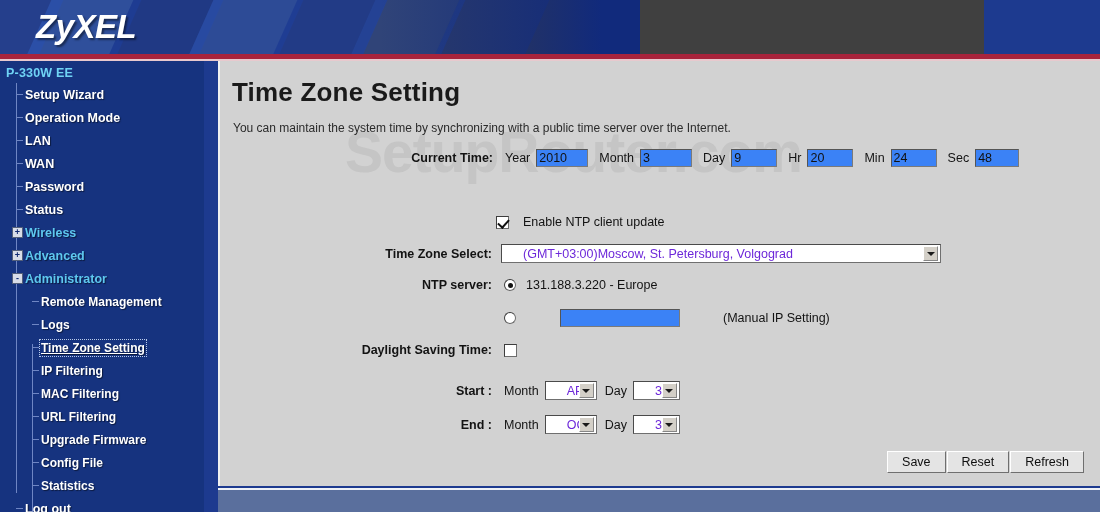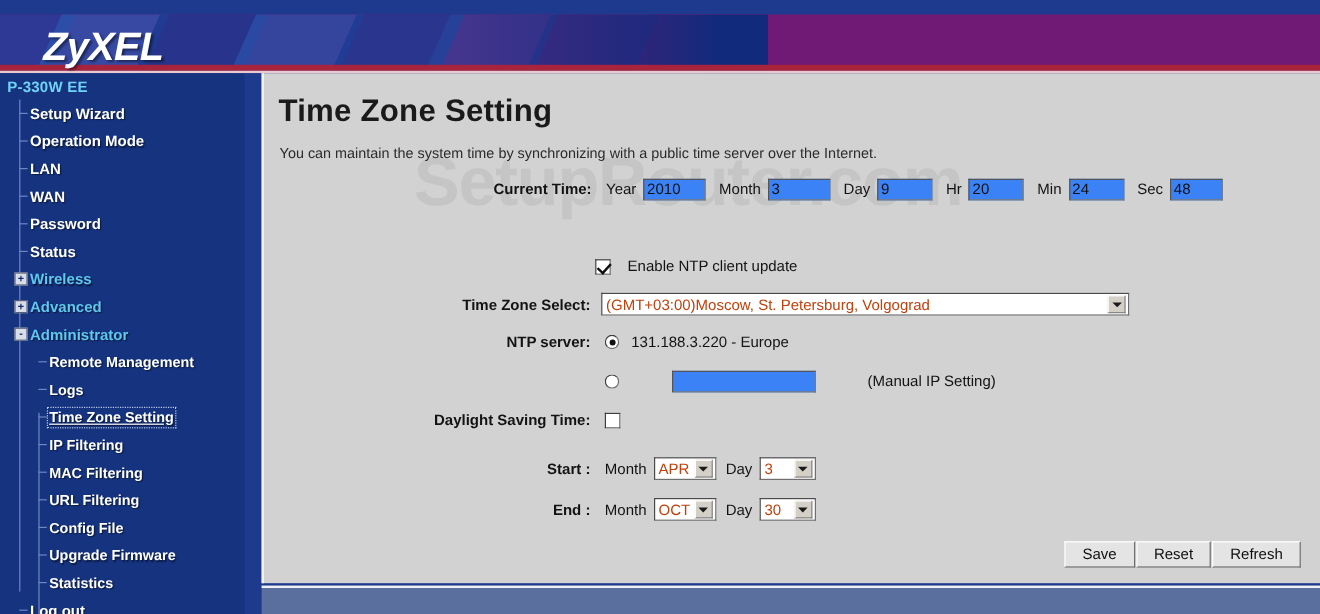--- a/index.html
+++ b/index.html
@@ -11,24 +11,23 @@
   }
   #app {
     position: relative;
     width: 1100px; height: 512px;
     background: #1d3a8f;
   }
 
   
   .header {
     position: absolute; left: 0; top: 0;
-    width: 1100px; height: 54px;
-    background: #701a75;
+    width: 984px; height: 54px;
+    background: #404040;
     overflow: hidden;
-    margin-top: 12px;
   }
   .hdr-chevrons {
     position: absolute; left: 0; top: 0;
     width: 560px; height: 54px;
   }
   .chev {
     position: absolute; top: -20px;
     width: 90px; height: 100px;
     background: #2b4a9e;
     transform: skewX(-24deg);
@@ -179,22 +178,22 @@
     height: 18px; padding: 0 2px;
     outline: none;
   }
   .sel {
     position: relative;
     height: 19px;
     background: #ffffff;
     border: 1px solid #6f6f6f;
     border-top-color:#4a4a4a; border-left-color:#4a4a4a;
     display: flex; align-items: center;
-    font-size: 12.5px; color: #c2410c;
-    padding-left: 3px;
+    font-size: 12.5px; color: #6d28d9;
+    padding-left: 21px;
   }
   .sel .arrow {
     position: absolute; right: 2px; top: 1px;
     width: 15px; height: 15px;
     background: #d4d0c8;
     border: 1px solid #868686;
     border-top-color:#ffffff; border-left-color:#ffffff;
     display: flex; align-items: center; justify-content: center;
   }
   .sel .arrow::after {
@@ -328,25 +327,25 @@
         <div class="tnode sub">
           <span class="tick"></span>
           <span class="tlabel">MAC Filtering</span>
         </div>
         <div class="tnode sub">
           <span class="tick"></span>
           <span class="tlabel">URL Filtering</span>
         </div>
         <div class="tnode sub">
           <span class="tick"></span>
+          <span class="tlabel">Upgrade Firmware</span>
+        </div>
+        <div class="tnode sub">
+          <span class="tick"></span>
           <span class="tlabel">Config File</span>
-        </div>
-        <div class="tnode sub">
-          <span class="tick"></span>
-          <span class="tlabel">Upgrade Firmware</span>
         </div>
         <div class="tnode sub">
           <span class="tick"></span>
           <span class="tlabel">Statistics</span>
         </div>
         <div class="tnode">
           <span class="tick"></span>
           <span class="tlabel">Log out</span>
         </div>
       </div>

